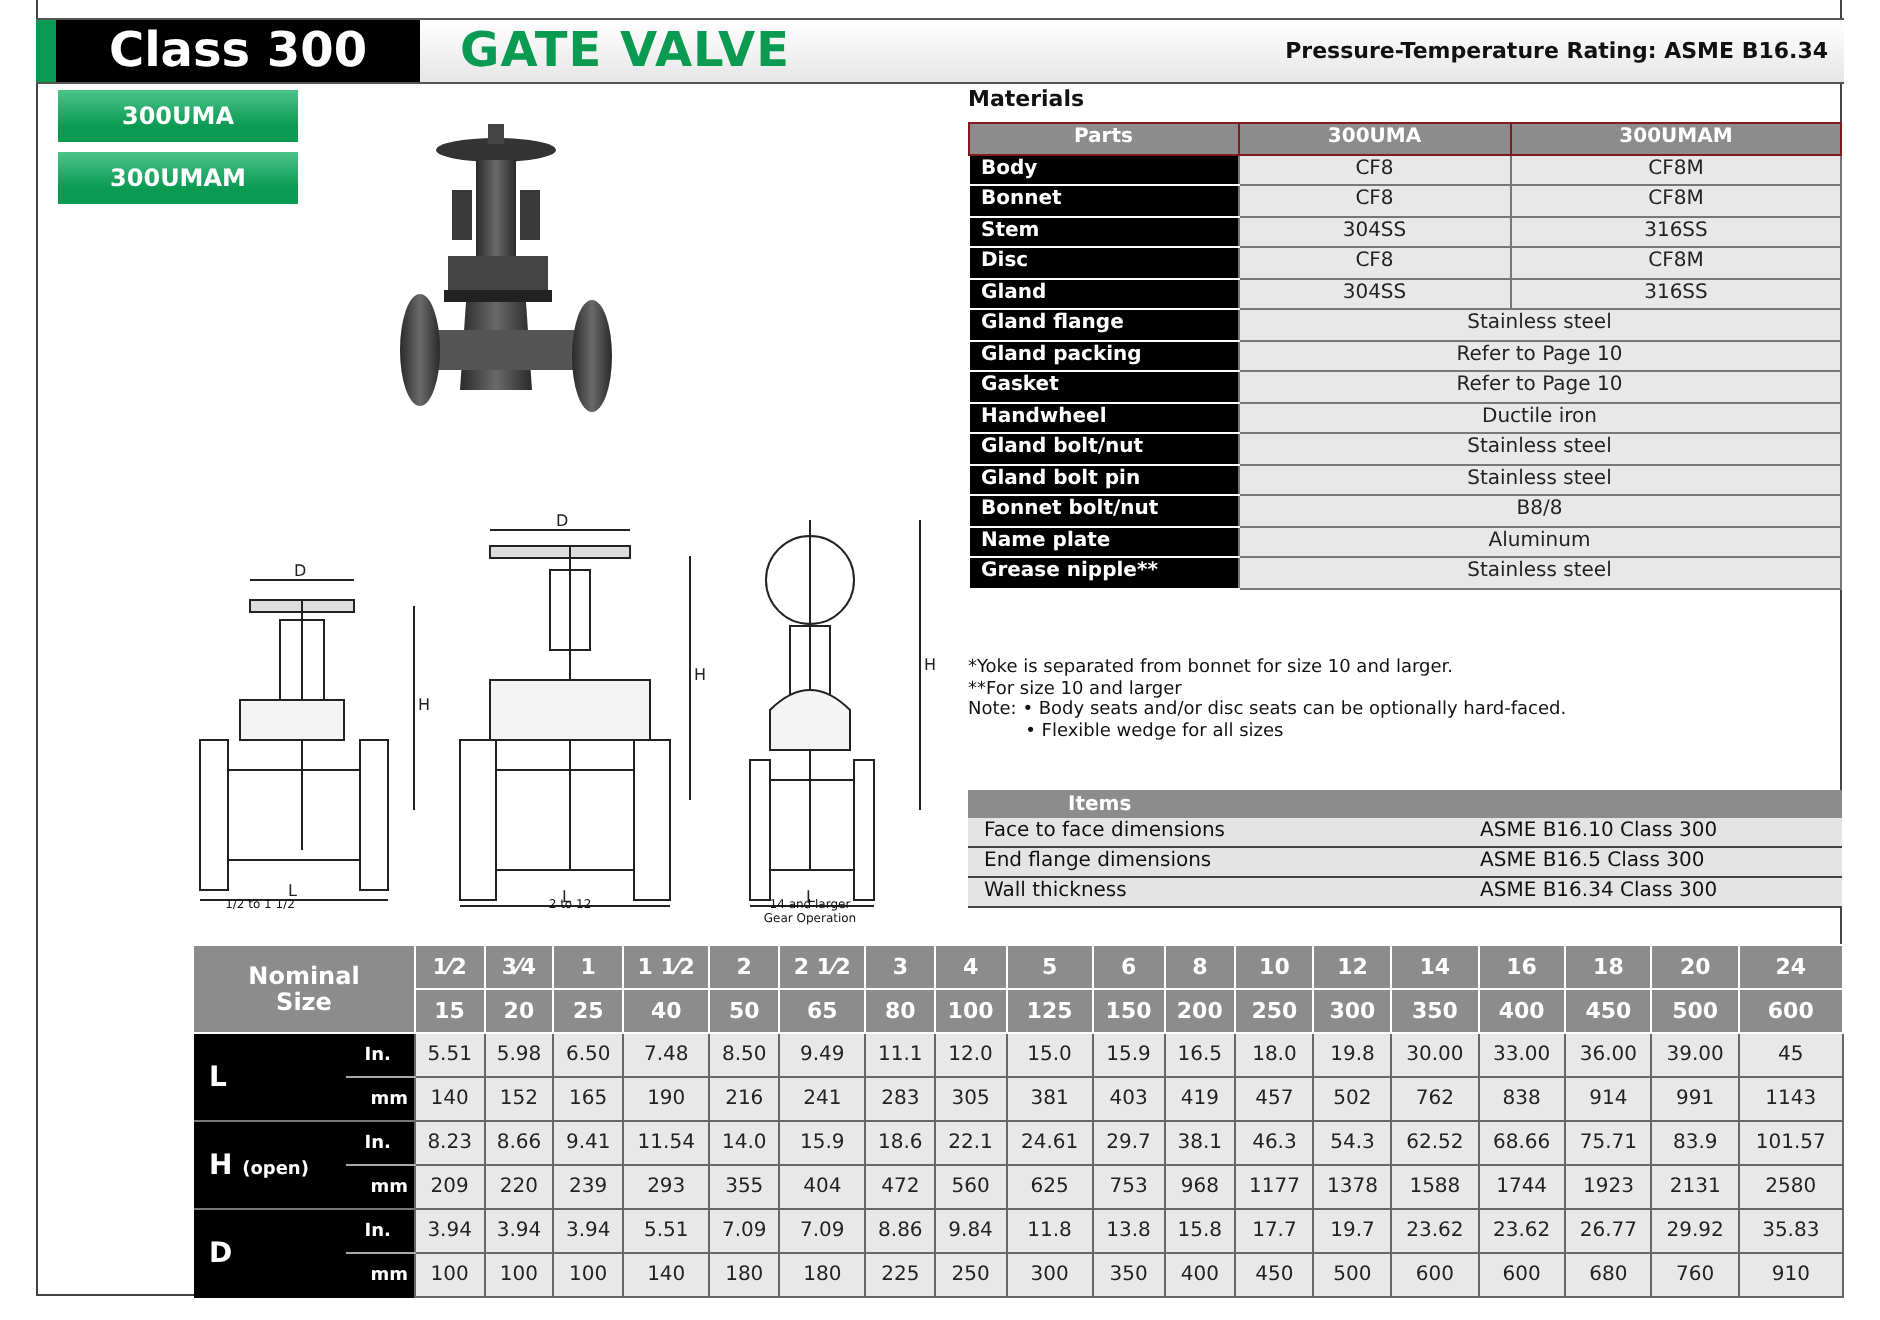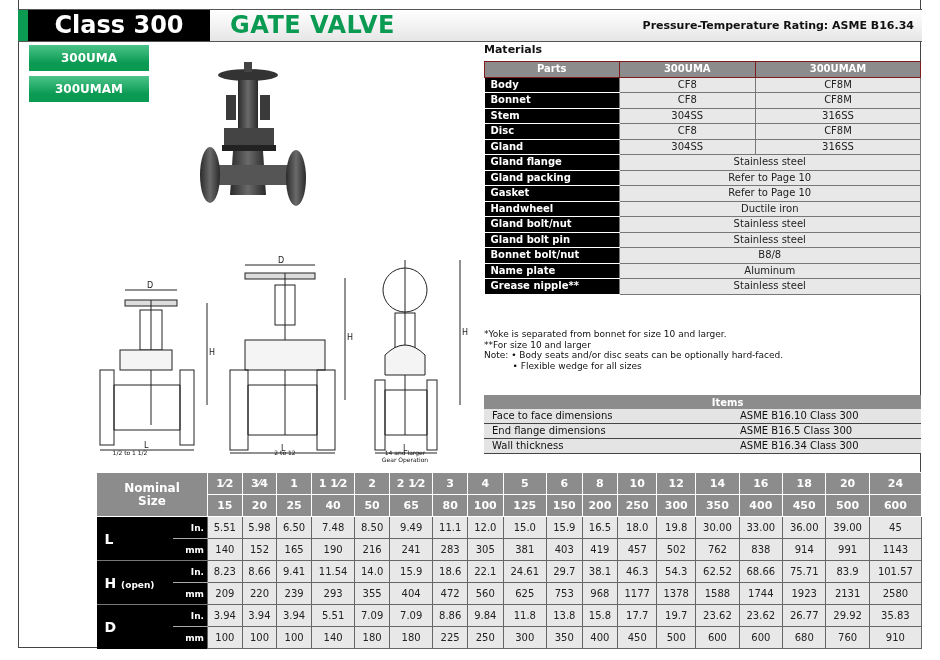--- a/index.html
+++ b/index.html
@@ -16,29 +16,29 @@
   .mat-title{position:absolute;left:484px;top:43px;font-size:11px;font-weight:bold;}
   table{border-collapse:collapse;}
   .mat{position:absolute;left:484px;top:61px;width:437px;font-size:10px;}
   .mat td,.mat th{height:14.5px;padding:0;line-height:14px;}
   .mat th{background:#8c8c8c;color:#fff;font-weight:bold;border:1px solid #7f1d1d;font-size:10px;}
   .mat td.part{background:#000;color:#fff;font-weight:bold;padding-left:6px;width:128px;border-bottom:1px solid #fff;}
   .mat td.val{background:#e8e8e8;text-align:center;border:1px solid #777;color:#222;}
   .notes{position:absolute;left:484px;top:329px;font-size:9px;line-height:10.5px;color:#111;}
   .notes div{white-space:pre;}
   .items{position:absolute;left:484px;top:395px;width:437px;font-size:10px;}
-  .items th{background:#8c8c8c;color:#fff;font-weight:bold;height:14px;text-align:center;padding:0 0 0 50px;font-size:10px;}
+  .items th{background:#8c8c8c;color:#fff;font-weight:bold;height:14px;text-align:left;padding:0 0 0 50px;font-size:10px;}
   .items td{background:#e4e4e4;height:14px;border-bottom:1px solid #444;padding:0 0 0 8px;line-height:14px;}
   .dims{position:absolute;left:96px;top:472px;width:826px;font-size:10px;}
   .dims th{background:#8c8c8c;color:#fff;border:1px solid #fff;height:19px;font-weight:bold;font-size:11px;}
   .dims th.corner{font-size:12px;line-height:13px;width:108px;}
   .dims td{background:#e8e8e8;border:1px solid #666;text-align:center;height:19px;color:#222;}
   .dims td.rowlbl{background:#000;color:#fff;font-size:14px;font-weight:bold;text-align:left;padding-left:8px;width:58px;border:none;border-top:1px solid #777;}
   .dims td.unit{background:#000;color:#fff;font-size:9px;font-weight:bold;text-align:right;padding-right:3px;width:26px;border:none;}
-  .dims td.unit.top{border-bottom:1px solid #aaa;border-top:1px solid #777;}
+  .dims td.unit.top{border-bottom:1px solid #aaa;border-top:1px solid #777;text-align:center;}
   .small{font-size:9px;font-weight:bold;}
 </style>
 </head>
 <body>
 
 <div class="frame"></div>
 
 <div class="hdr">
   <div class="hdr-green-tab"></div>
   <div class="hdr-black">Class 300</div>

